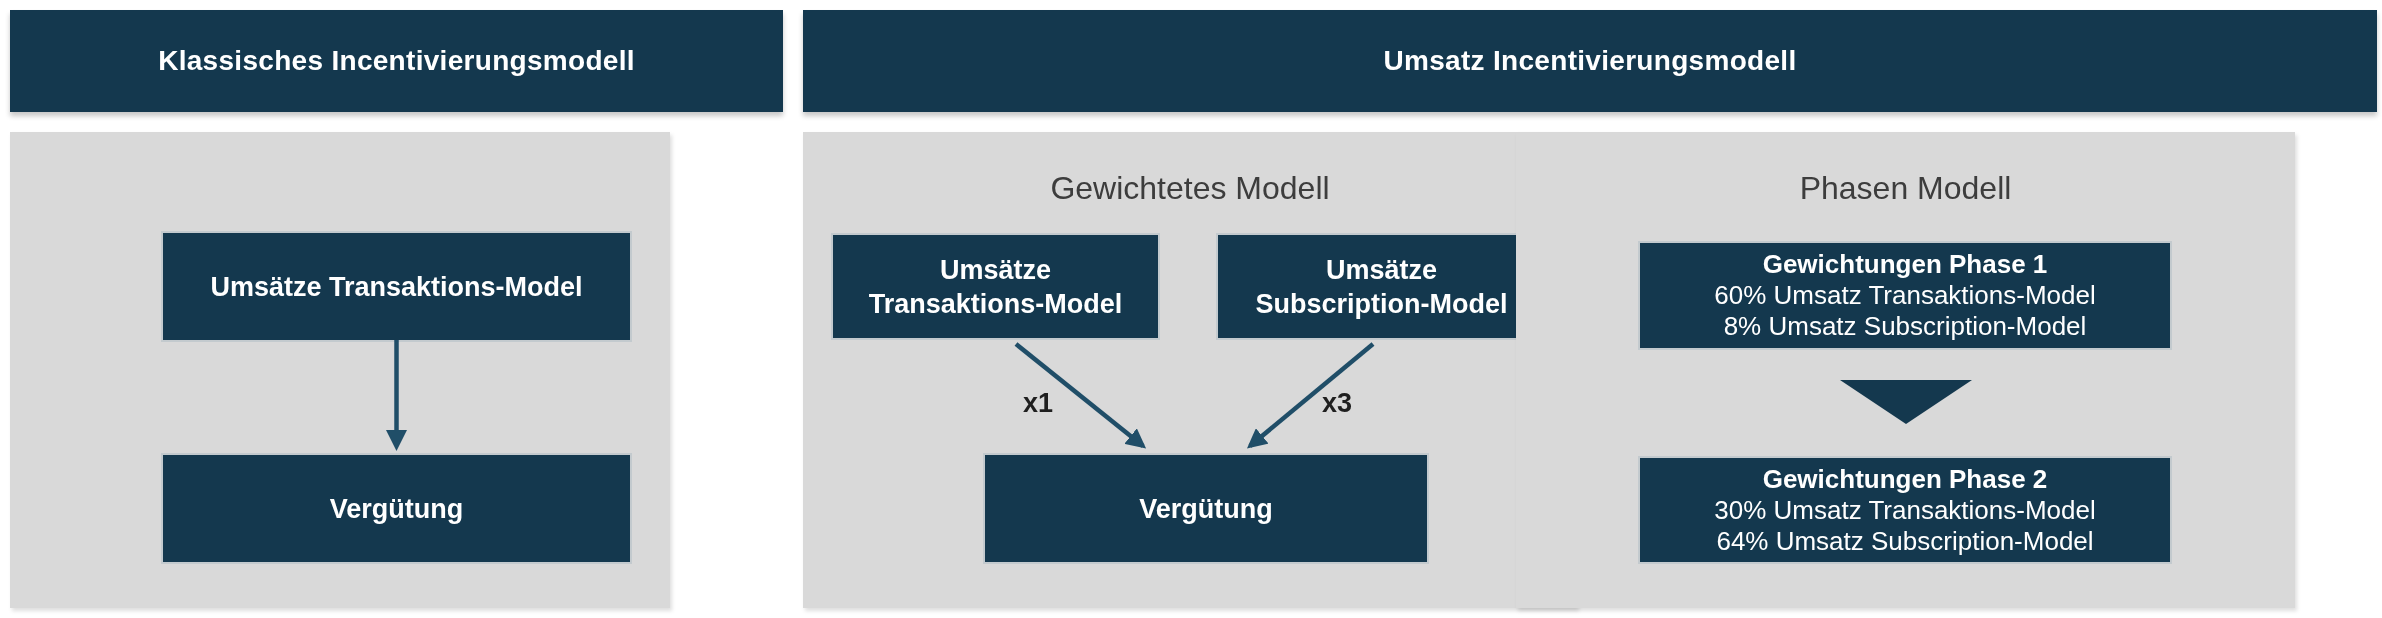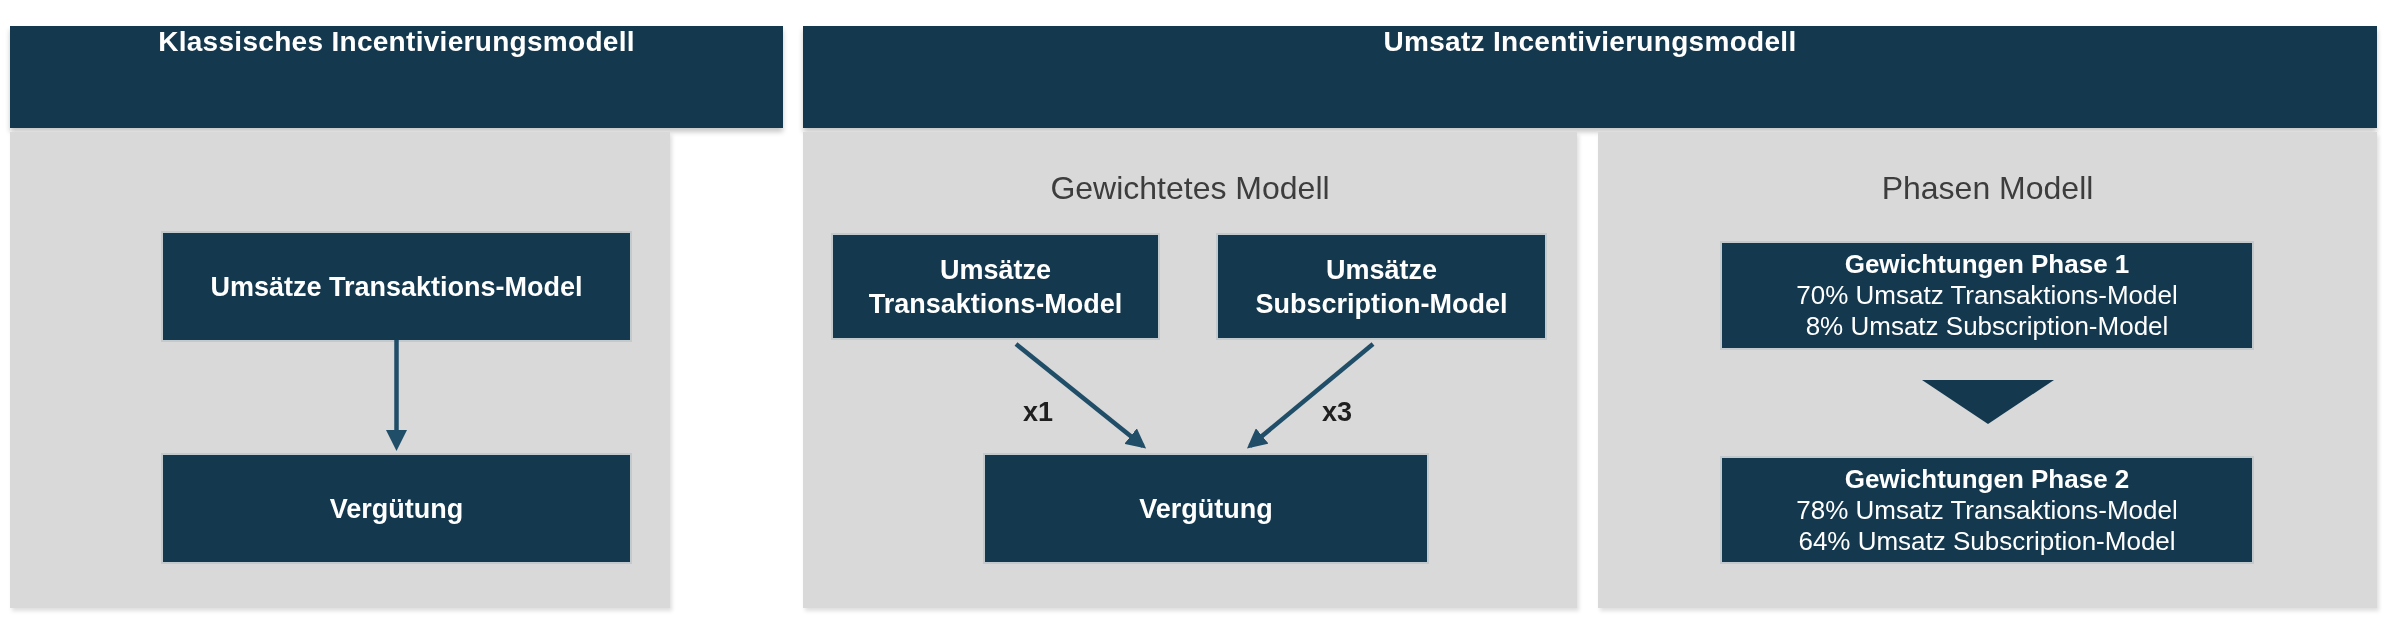--- a/index.html
+++ b/index.html
@@ -17,45 +17,46 @@
   }
   #screen{
     position:relative;
     width:2382px;
     height:618px;
     background:#ffffff;
     overflow:hidden;
   }
   .header{
     position:absolute;
-    top:26px;
+    top:10px;
     height:102px;
     background:var(--navy,#14384e);
     display:flex;
+    align-items:center;
     justify-content:center;
     box-shadow:0 4px 5px rgba(0,0,0,0.22);
   }
   .header span{
     color:var(--text_light,#ffffff);
     font-size:28px;
     font-weight:bold;
     letter-spacing:0.3px;
   }
   #header-classic{left:10px;width:773px;}
   #header-dual{left:803px;width:1574px;}
   .panel{
     position:absolute;
     top:132px;
     height:476px;
     background:var(--gray,#d9d9d9);
     box-shadow:2px 3px 4px rgba(0,0,0,0.13);
   }
   #panel-classic{left:10px;width:660px;}
   #panel-weighted{left:803px;width:774px;}
-  #panel-phase{left:1598px;width:779px;text-decoration:underline;}
+  #panel-phase{left:1516px;width:779px;text-decoration:underline;}
   .panel-title{
     position:absolute;
     left:0;right:0;
     top:38px;
     text-align:center;
     font-size:32px;
     font-weight:400;
     color:var(--title,#3d3d3d);
   }
   .nbox{
@@ -100,21 +101,20 @@
     position:absolute;
     left:0;top:0;
     pointer-events:none;
   }
   .arrow-label{
     position:absolute;
     font-size:27px;
     font-weight:bold;
     color:var(--label,#1f1f1f);
     transform:translate(-50%,-50%);
-    margin-top:9px;
   }
   #label-x1{left:235px;top:271px;}
   #label-x3{left:534px;top:271px;}
   .triangle{
     position:absolute;
     left:324px;
     top:248px;
     width:0;height:0;
     border-left:66px solid transparent;
     border-right:66px solid transparent;
@@ -175,26 +175,26 @@
     <div class="nbox" id="w-result">
       <span class="bline">Vergütung</span>
     </div>
   </div>
 
   <div class="panel" id="panel-phase">
     <div class="panel-title">Phasen Modell</div>
 
     <div class="nbox phase" id="p-box1">
       <span class="bline">Gewichtungen Phase 1</span>
-      <span class="rline">70% Umsatz Transaktions-Model</span>
+      <span class="rline">60% Umsatz Transaktions-Model</span>
       <span class="rline">8% Umsatz Subscription-Model</span>
     </div>
 
     <div class="triangle"></div>
 
     <div class="nbox phase" id="p-box2">
       <span class="bline">Gewichtungen Phase 2</span>
-      <span class="rline">78% Umsatz Transaktions-Model</span>
+      <span class="rline">30% Umsatz Transaktions-Model</span>
       <span class="rline">64% Umsatz Subscription-Model</span>
     </div>
   </div>
 
 </div>
 
 </body></html>

